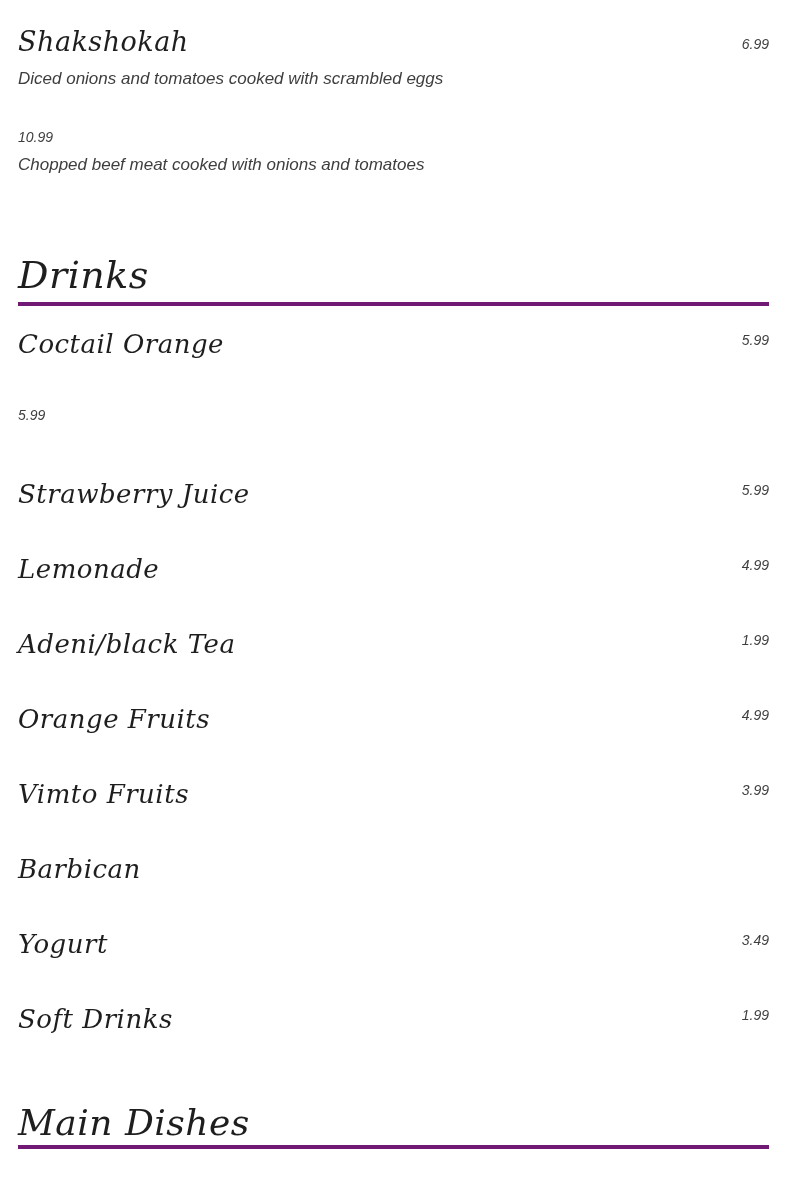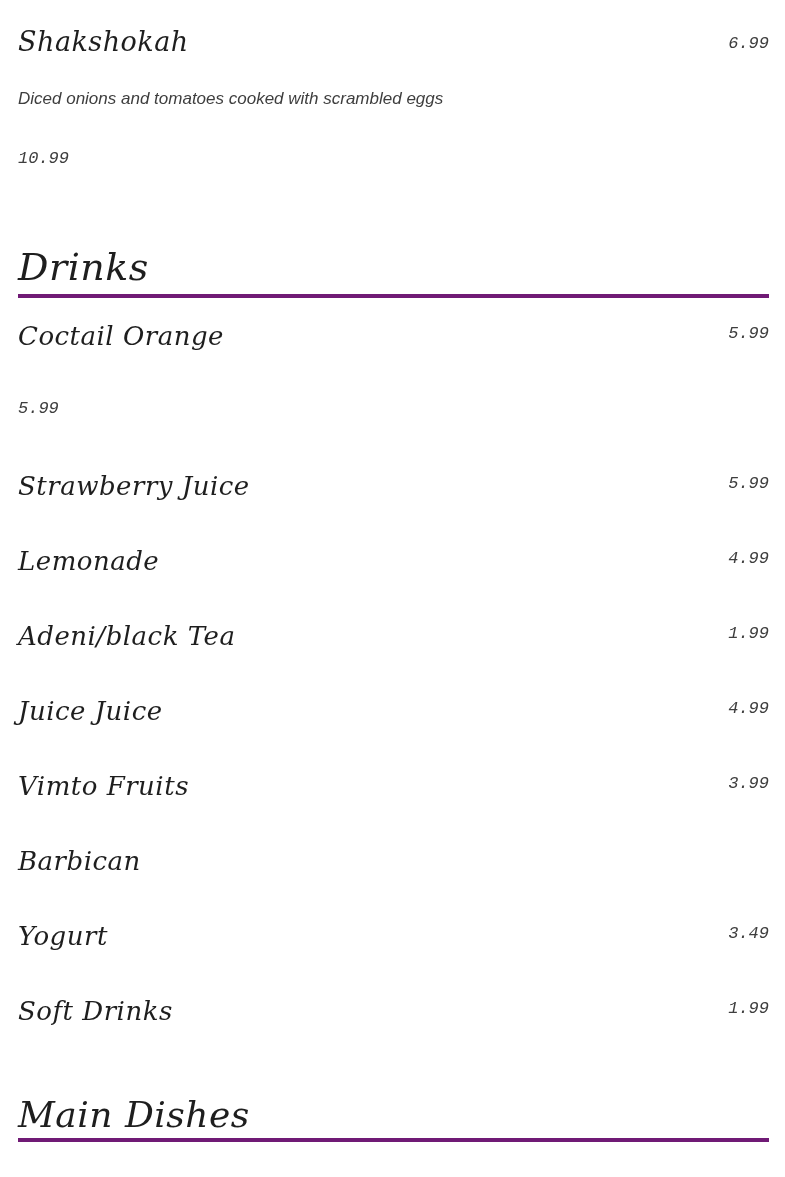--- a/index.html
+++ b/index.html
@@ -31,32 +31,32 @@
     display: flex;
     justify-content: space-between;
     align-items: center;
   }
   .dish-name {
     font-size: 27px;
     line-height: 1.3;
     letter-spacing: 0.5px;
   }
   .dish-price {
-    font-family: Liberation Mono, monospace;
+    font-family: Liberation Sans, sans-serif;
     font-style: italic;
-    font-size: 17px;
+    font-size: 14px;
     color: #3e3e3e;
     margin-top: 4px;
     white-space: nowrap;
   }
   .dish-desc {
     font-style: italic;
     font-size: 17px;
     color: #3e3e3e;
-    margin-top: 30px;
+    margin-top: 10px;
     line-height: 1.2;
   }
 
   .featured {
     padding-top: 24px;
   }
   .featured-item + .featured-item {
     margin-top: 36px;
   }
 
@@ -103,20 +103,21 @@
         <span class="script dish-name">Shakshokah</span>
         <span class="dish-price">6.99</span>
       </div>
       <div class="dish-desc">Diced onions and tomatoes cooked with scrambled eggs</div>
     </div>
 
     <div class="featured-item">
       <div class="item-row">
         <span class="dish-price">10.99</span>
       </div>
+      <div class="dish-desc">Chopped beef meat cooked with onions and tomatoes</div>
     </div>
 
   </section>
 
   <section class="drinks-section">
     <h2 class="script section-title">Drinks</h2>
 
     <div class="drink-list">
 
       <div class="drink-row">
@@ -137,21 +138,21 @@
         <span class="script dish-name">Lemonade</span>
         <span class="dish-price">4.99</span>
       </div>
 
       <div class="drink-row">
         <span class="script dish-name">Adeni/black Tea</span>
         <span class="dish-price">1.99</span>
       </div>
 
       <div class="drink-row">
-        <span class="script dish-name">Juice Juice</span>
+        <span class="script dish-name">Orange Fruits</span>
         <span class="dish-price">4.99</span>
       </div>
 
       <div class="drink-row">
         <span class="script dish-name">Vimto Fruits</span>
         <span class="dish-price">3.99</span>
       </div>
 
       <div class="drink-row">
         <span class="script dish-name">Barbican</span>

